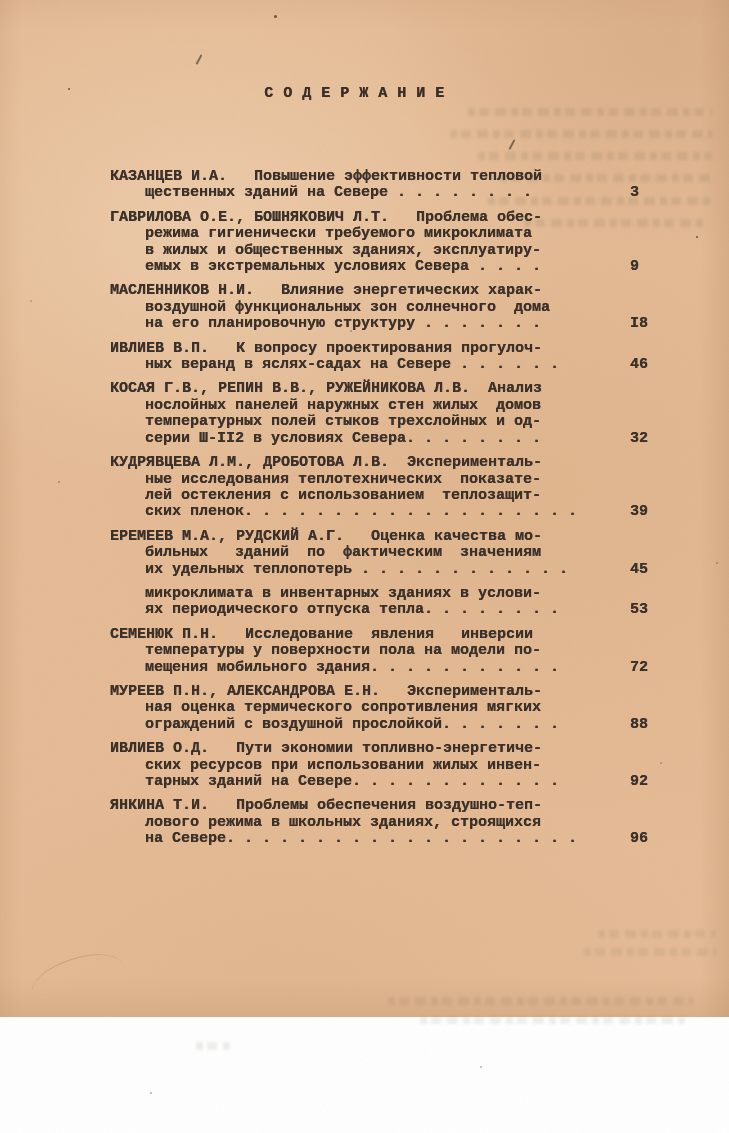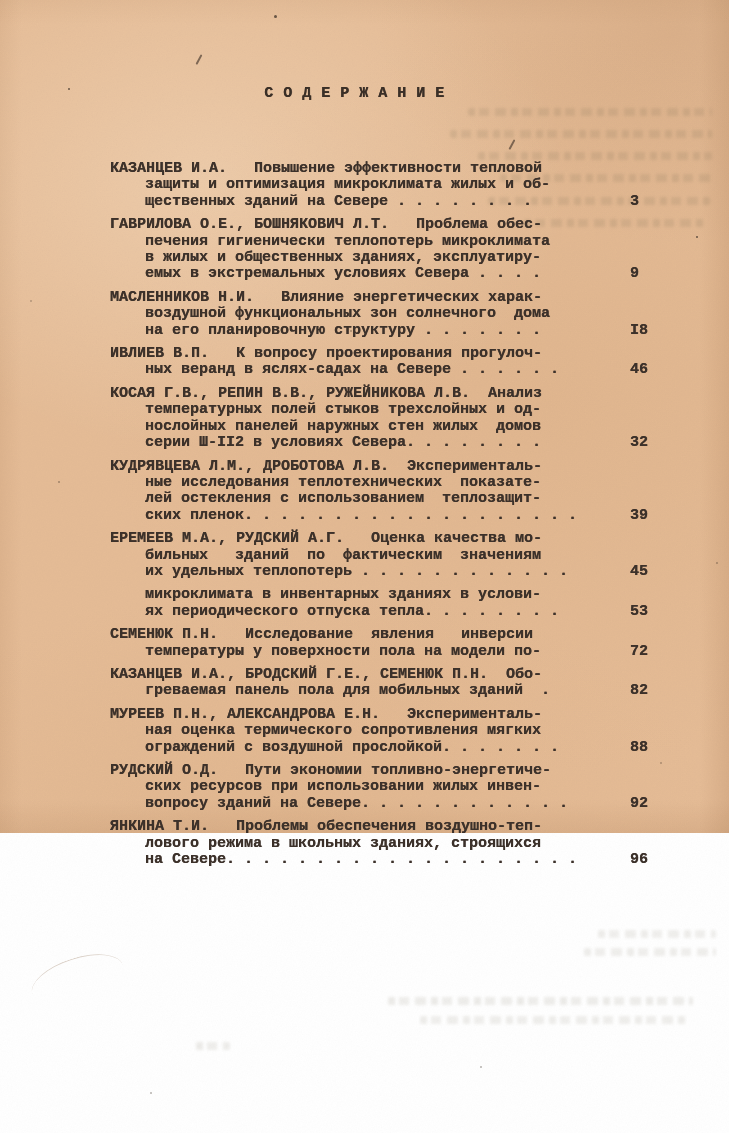--- a/index.html
+++ b/index.html
@@ -1,21 +1,21 @@
 <!DOCTYPE html>
 <html><head>
 <meta charset="utf-8">
 <style>
   html,body{margin:0;padding:0;}
   body{
     width:729px;height:1133px;overflow:hidden;
     font-family:"Liberation Mono","DejaVu Sans Mono",monospace;
   }
   .paper{
-    position:relative;width:729px;height:833px;
+    position:relative;width:729px;height:1017px;
     background-color:#e5bc96;
     background-image:
       radial-gradient(ellipse 520px 380px at 28% 22%, rgba(255,238,214,0.30), transparent 70%),
       radial-gradient(ellipse 620px 520px at 75% 48%, rgba(203,156,110,0.18), transparent 72%),
       radial-gradient(ellipse 420px 300px at 92% 4%, rgba(176,128,88,0.20), transparent 70%),
       radial-gradient(ellipse 560px 300px at 40% 97%, rgba(210,165,120,0.20), transparent 75%),
       linear-gradient(to right, rgba(150,102,64,0.10) 0%, rgba(150,102,64,0) 3%, rgba(150,102,64,0) 96%, rgba(150,102,64,0.16) 100%),
       linear-gradient(to bottom, rgba(160,112,72,0.08) 0%, rgba(160,112,72,0) 3%, rgba(160,112,72,0) 96%, rgba(150,102,64,0.14) 100%);
   }
   .grain{position:absolute;inset:0;mix-blend-mode:multiply;opacity:.30;pointer-events:none;}
@@ -25,21 +25,21 @@
     font-size:15px;font-weight:700;letter-spacing:.5px;
     color:#3a2f27;
     text-shadow:0 0 .6px rgba(58,47,39,.85), .4px .4px .4px rgba(58,47,39,.35);
   }
   .toc{
     position:absolute;left:110px;top:161px;width:565px;
     font-size:15px;line-height:16.4px;font-weight:700;
     color:#3c312a;
     text-shadow:0 0 .55px rgba(60,49,42,.8), .4px .4px .35px rgba(60,49,42,.3);
   }
-  .entry{position:relative;margin-bottom:7px;}
+  .entry{position:relative;margin-bottom:7px;margin-top:8px;}
   .line{white-space:pre;}
   .line.cont{padding-left:35px;}
   .pnum{position:absolute;bottom:0;left:520px;}
   .ghost{
     position:absolute;height:8px;border-radius:2px;
     background:repeating-linear-gradient(90deg,
       rgba(104,96,72,.55) 0 7px, rgba(104,96,72,0) 7px 11px,
       rgba(104,96,72,.48) 11px 21px, rgba(104,96,72,0) 21px 27px,
       rgba(104,96,72,.5) 27px 38px, rgba(104,96,72,0) 38px 43px);
     filter:blur(1.7px);opacity:.26;pointer-events:none;
@@ -88,46 +88,45 @@
   <div class="speck" style="left:660px;top:762px;width:2px;height:2px;opacity:.45;"></div>
   <div class="speck" style="left:30px;top:300px;width:2px;height:2px;opacity:.4;"></div>
   <div class="speck" style="left:480px;top:1066px;width:2px;height:2px;opacity:.5;"></div>
   <div class="speck" style="left:150px;top:1092px;width:2px;height:2px;opacity:.5;"></div>
   <div class="crease"></div>
 
   <div class="title">С О Д Е Р Ж А Н И Е</div>
   <div class="toc">
       <div class="entry">
         <div class="line">КАЗАНЦЕВ И.А.   Повышение эффективности тепловой</div>
-        <div class="line cont">защиты и оптимизация микроклимата жилых и об-</div>
         <div class="line cont">щественных зданий на Севере . . . . . . . .</div>
         <span class="pnum">3</span>
       </div>
       <div class="entry">
         <div class="line">ГАВРИЛОВА О.Е., БОШНЯКОВИЧ Л.Т.   Проблема обес-</div>
-        <div class="line cont">печения гигиенически теплопотерь микроклимата</div>
+        <div class="line cont">режима гигиенически требуемого микроклимата</div>
         <div class="line cont">в жилых и общественных зданиях, эксплуатиру-</div>
         <div class="line cont">емых в экстремальных условиях Севера . . . .</div>
         <span class="pnum">9</span>
       </div>
       <div class="entry">
         <div class="line">МАСЛЕННИКОВ Н.И.   Влияние энергетических харак-</div>
         <div class="line cont">воздушной функциональных зон солнечного  дома</div>
         <div class="line cont">на его планировочную структуру . . . . . . .</div>
         <span class="pnum">I8</span>
       </div>
       <div class="entry">
         <div class="line">ИВЛИЕВ В.П.   К вопросу проектирования прогулоч-</div>
         <div class="line cont">ных веранд в яслях-садах на Севере . . . . . .</div>
         <span class="pnum">46</span>
       </div>
       <div class="entry">
         <div class="line">КОСАЯ Г.В., РЕПИН В.В., РУЖЕЙНИКОВА Л.В.  Анализ</div>
+        <div class="line cont">нослойных панелей наружных стен жилых  домов</div>
         <div class="line cont">температурных полей стыков трехслойных и од-</div>
-        <div class="line cont">нослойных панелей наружных стен жилых  домов</div>
         <div class="line cont">серии Ш-II2 в условиях Севера. . . . . . . .</div>
         <span class="pnum">32</span>
       </div>
       <div class="entry">
         <div class="line">КУДРЯВЦЕВА Л.М., ДРОБОТОВА Л.В.  Эксперименталь-</div>
         <div class="line cont">ные исследования теплотехнических  показате-</div>
         <div class="line cont">лей остекления с использованием  теплозащит-</div>
         <div class="line cont">ских пленок. . . . . . . . . . . . . . . . . . .</div>
         <span class="pnum">39</span>
       </div>
@@ -138,37 +137,33 @@
         <span class="pnum">45</span>
       </div>
       <div class="entry">
         <div class="line cont">микроклимата в инвентарных зданиях в услови-</div>
         <div class="line cont">ях периодического отпуска тепла. . . . . . . .</div>
         <span class="pnum">53</span>
       </div>
       <div class="entry">
         <div class="line">СЕМЕНЮК П.Н.   Исследование  явления   инверсии</div>
         <div class="line cont">температуры у поверхности пола на модели по-</div>
+        <div class="line cont">мещения мобильного здания. . . . . . . . . . .</div>
         <span class="pnum">72</span>
-      </div>
-      <div class="entry">
-        <div class="line">КАЗАНЦЕВ И.А., БРОДСКИЙ Г.Е., СЕМЕНЮК П.Н.  Обо-</div>
-        <div class="line cont">греваемая панель пола для мобильных зданий  .</div>
-        <span class="pnum">82</span>
       </div>
       <div class="entry">
         <div class="line">МУРЕЕВ П.Н., АЛЕКСАНДРОВА Е.Н.   Эксперименталь-</div>
         <div class="line cont">ная оценка термического сопротивления мягких</div>
         <div class="line cont">ограждений с воздушной прослойкой. . . . . . .</div>
         <span class="pnum">88</span>
       </div>
       <div class="entry">
-        <div class="line">РУДСКИЙ О.Д.   Пути экономии топливно-энергетиче-</div>
+        <div class="line">ИВЛИЕВ О.Д.   Пути экономии топливно-энергетиче-</div>
         <div class="line cont">ских ресурсов при использовании жилых инвен-</div>
-        <div class="line cont">вопросу зданий на Севере. . . . . . . . . . . .</div>
+        <div class="line cont">тарных зданий на Севере. . . . . . . . . . . .</div>
         <span class="pnum">92</span>
       </div>
       <div class="entry">
         <div class="line">ЯНКИНА Т.И.   Проблемы обеспечения воздушно-теп-</div>
         <div class="line cont">лового режима в школьных зданиях, строящихся</div>
         <div class="line cont">на Севере. . . . . . . . . . . . . . . . . . . .</div>
         <span class="pnum">96</span>
       </div>
     </div>
 </div>

